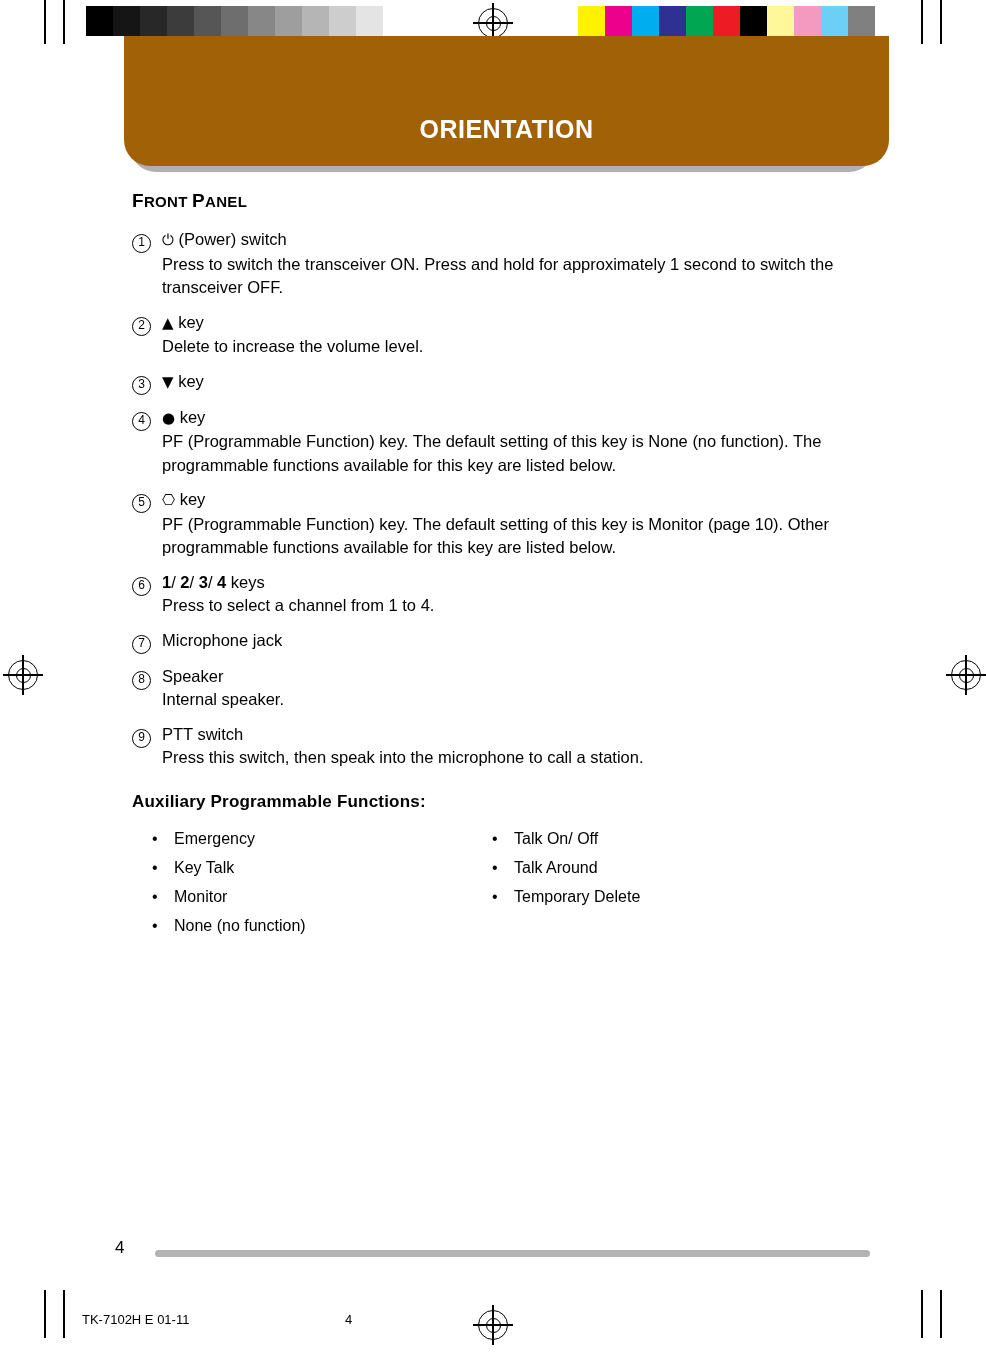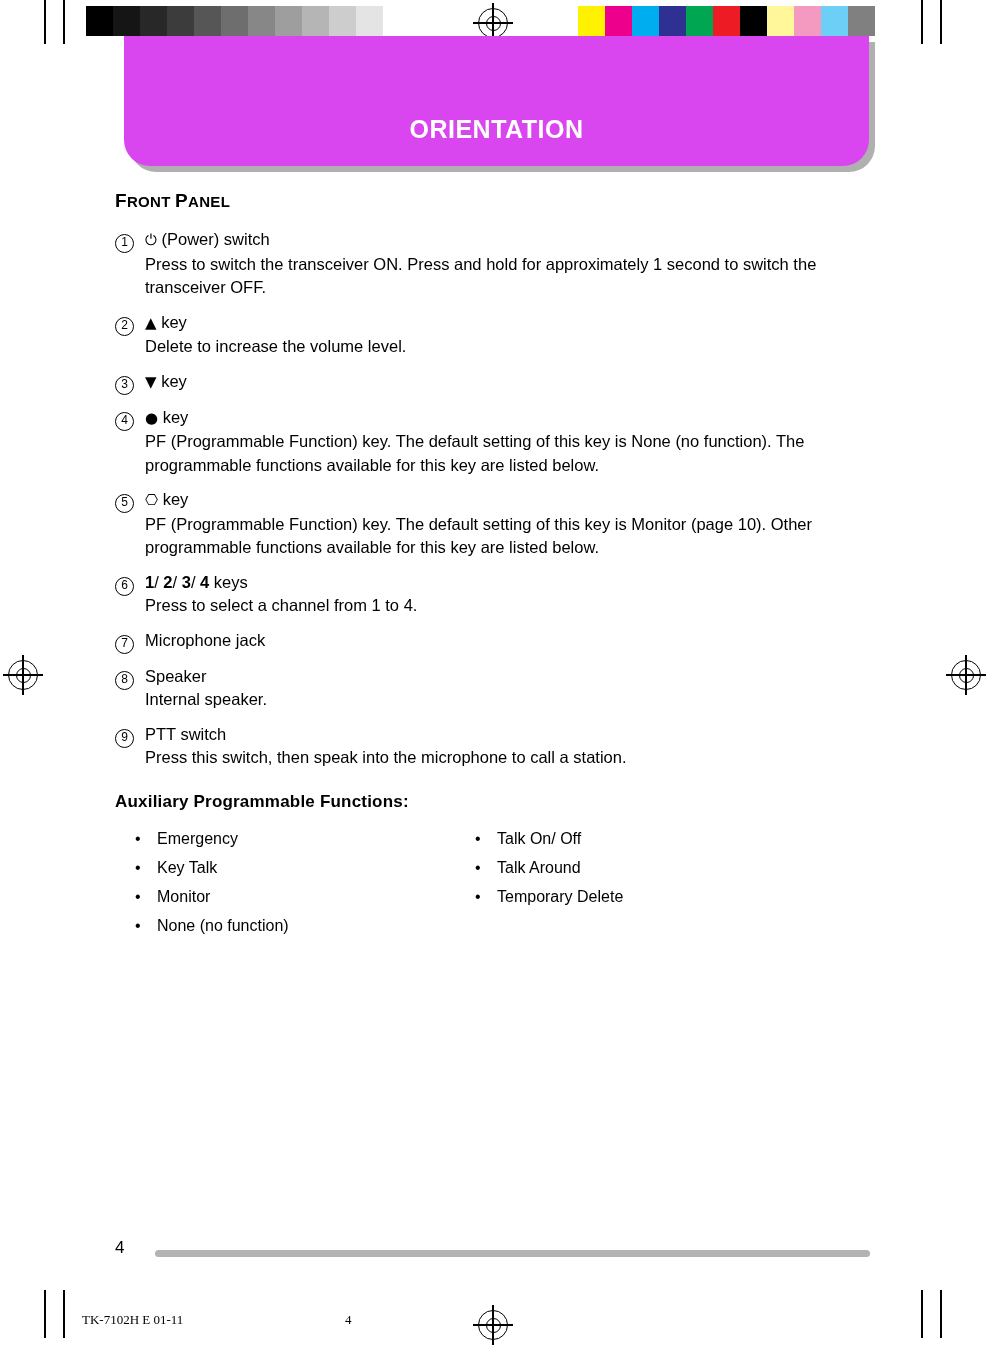--- a/index.html
+++ b/index.html
@@ -86,40 +86,41 @@
     height: 130px;
     background: #b0b0b0;
     border-radius: 0 0 26px 26px;
   }
   .banner {
     position: absolute;
     left: 124px;
     top: 36px;
     width: 745px;
     height: 130px;
-    background: #d946ef;
+    background: #a16207;
     border-radius: 0 0 26px 26px;
+    padding-left: 20px;
   }
   .banner-title {
     position: absolute;
     left: 0;
     right: 0;
     bottom: 22px;
     text-align: center;
     color: #ffffff;
     font-size: 25px;
     font-weight: bold;
     letter-spacing: 0.5px;
     font-family: "Liberation Sans", sans-serif;
   }
 
   
   .content {
     position: absolute;
-    left: 115px;
+    left: 132px;
     top: 190px;
     width: 770px;
   }
   .section-title {
     font-size: 19px;
     font-weight: bold;
     letter-spacing: 0.3px;
     margin: 0 0 16px 0;
   }
   .section-title .sc {
@@ -204,21 +205,20 @@
     width: 715px;
     height: 7px;
     background: #b3b3b3;
     border-radius: 3.5px;
   }
   .footer-meta {
     position: absolute;
     top: 1312px;
     font-size: 13px;
     color: #000;
-    font-family: Liberation Serif, serif;
   }
   .fm-left { left: 82px; }
   .fm-mid  { left: 345px; }
   .fm-right{ left: 657px; margin-top: 48px; }
 </style>
 </head>
 <body>
 
 <div class="crop-mark" style="left:44px; top:0px; width:1.5px; height:44px;"></div>
 <div class="crop-mark" style="left:63px; top:0px; width:1.5px; height:44px;"></div>

